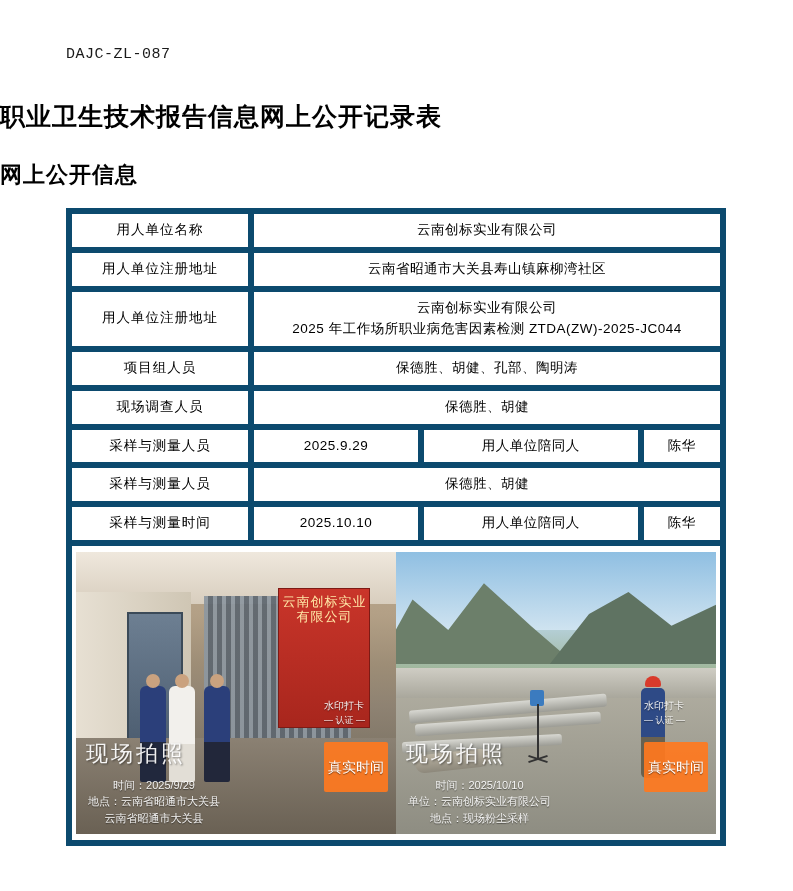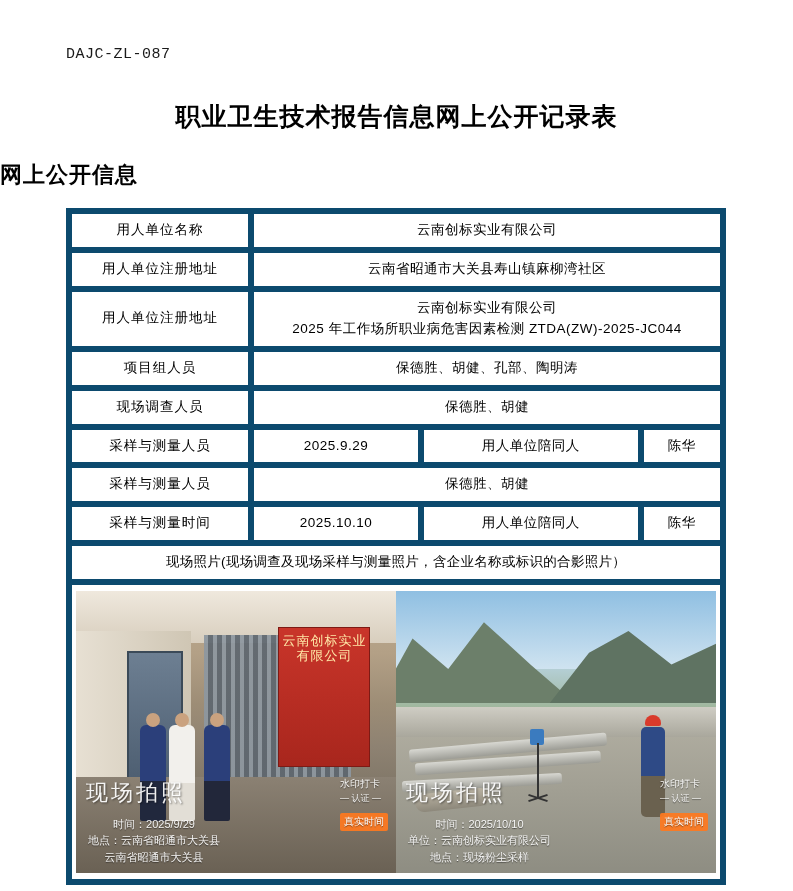--- a/index.html
+++ b/index.html
@@ -28,21 +28,20 @@
     font-family: "Liberation Mono", "DejaVu Sans Mono", monospace;
     font-size: 15px;
     letter-spacing: 0.5px;
     color: #1a1a1a;
   }
   .title-main {
     position: absolute;
     left: 0;
     top: 100px;
     width: 793px;
-    text-align: center;
     font-size: 25px;
     font-weight: bold;
     letter-spacing: 1px;
     font-family: "Liberation Sans", "DejaVu Sans", sans-serif;
   }
   .title-sub {
     position: absolute;
     left: 0;
     top: 160px;
     width: 793px;
@@ -193,26 +192,26 @@
     bottom: 42px;
     text-align: left;
     color: rgba(255,255,255,0.95);
     font-size: 10px;
     line-height: 1.45;
     text-shadow: 0 1px 1px rgba(0,0,0,.5);
     font-family: "Liberation Sans","DejaVu Sans",sans-serif;
   }
   .wm-brand .tag {
     display: inline-block;
-    margin-top: 8px;
-    padding: 2px 4px;
+    margin-top: 15px;
+    padding: 15px 4px;
     background: rgba(255,120,30,0.92);
     border-radius: 2px;
     color: #fff;
-    font-size: 10px;
+    font-size: 14px;
   }
   .wm-divider {
     display:block;
     font-size: 9px;
     opacity: .95;
   }
 </style>
 </head>
 <body>
 
@@ -256,23 +255,20 @@
       </tr>
       <tr>
         <td class="label-cell">采样与测量人员</td>
         <td class="val-cell" colspan="3">保德胜、胡健</td>
       </tr>
       <tr>
         <td class="label-cell">采样与测量时间</td>
         <td class="val-cell">2025.10.10</td>
         <td class="val-cell">用人单位陪同人</td>
         <td class="val-cell">陈华</td>
-      </tr>
-      <tr>
-        <td class="photo-header" colspan="4">现场照片(现场调查及现场采样与测量照片，含企业名称或标识的合影照片）</td>
       </tr>
       <tr>
         <td class="photo-cell" colspan="4">
           <div class="photo-wrap">
 
             <div class="photo photo-left">
               <div class="pl-ceiling"></div>
               <div class="pl-wall-left"></div>
               <div class="pl-door"></div>
               <div class="pl-gate"></div>

